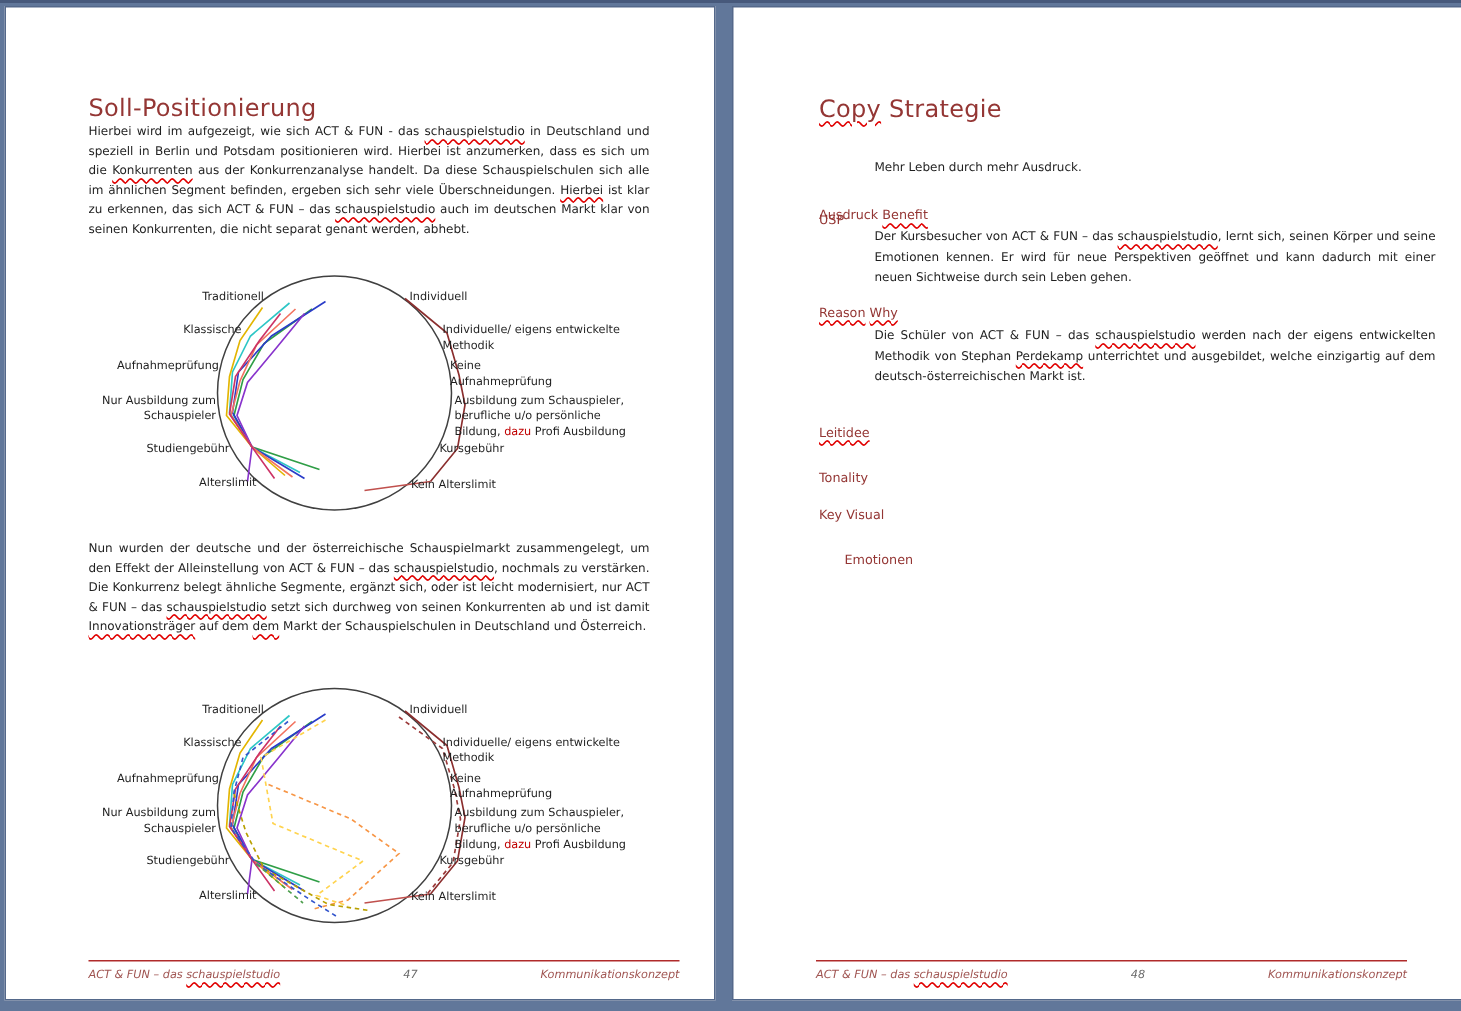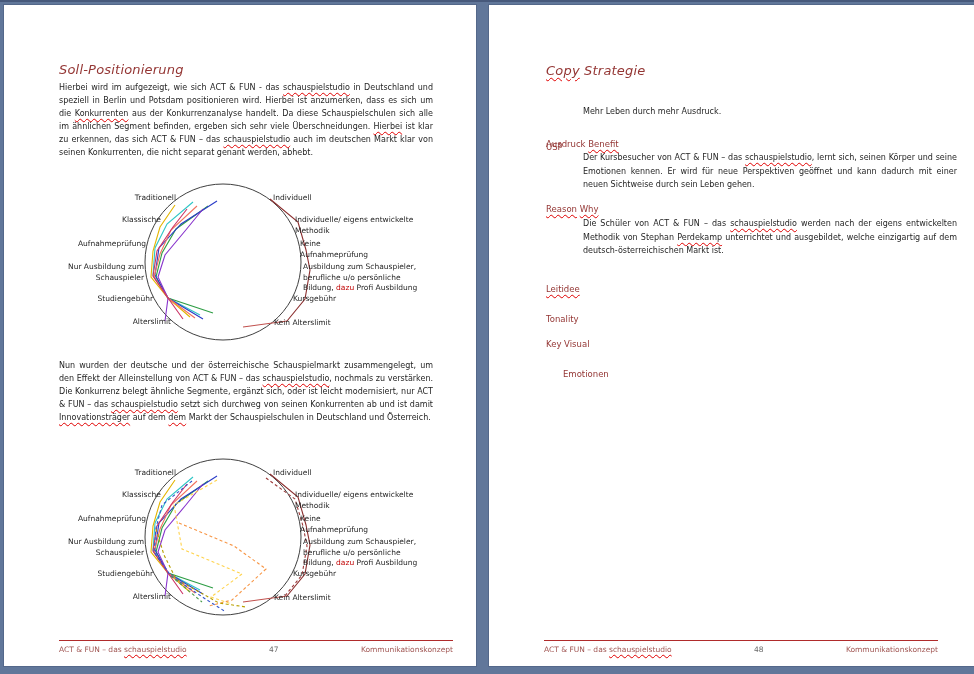--- a/index.html
+++ b/index.html
@@ -11,42 +11,42 @@
   }
   body::before{content:"";position:absolute;left:0;top:0;width:974px;height:2px;background:#47597b;}
   .page{
     position:absolute;top:4px;height:663px;background:#ffffff;
     border:1px solid #54688a;box-sizing:border-box;
   }
   .page-left{left:3px;width:474px;}
   .page-right{left:488px;width:579px;}
   .doc-title{
     position:absolute;left:55px;margin:0;
-    font-size:13px;font-weight:normal;color:#943634;letter-spacing:.2px;font-style:italic;
+    font-size:16px;font-weight:normal;color:#943634;letter-spacing:.2px;
   }
   .body-text{
     position:absolute;left:55px;width:374px;margin:0;
     font-size:8px;line-height:13px;color:#1f1f1f;text-align:justify;
   }
   .rp-label{position:absolute;left:57px;margin:0;font-size:8.5px;font-weight:normal;color:#943634;}
   .rp-text{left:57px;padding-left:37px;}
   .sp{
     text-decoration-line:underline;
     text-decoration-style:wavy;
     text-decoration-color:#e00000;
     text-decoration-thickness:1px;
     text-underline-offset:2px;
   }
   .chart{position:absolute;left:0;width:474px;height:180px;}
   .chart text{font-size:7.5px;fill:#1f1f1f;}
   .footer{
     position:absolute;left:55px;top:635px;width:394px;
     border-top:1px solid #b02b2b;padding-top:4px;
     display:flex;justify-content:space-between;align-items:flex-start;
-    font-size:7.5px;color:#a05552;
+    font-size:7.5px;color:#a05552;font-style:italic;
   }
   .footer .f-center{color:#6a6a6a;text-align:right;}
   .emotion-list{
     position:absolute;left:57px;margin:0;padding-left:33px;
     font-size:8px;line-height:15px;color:#1f1f1f;
   }
   .emotion-list li{padding-left:5px;}
 </style>
 </head>
 <body>

